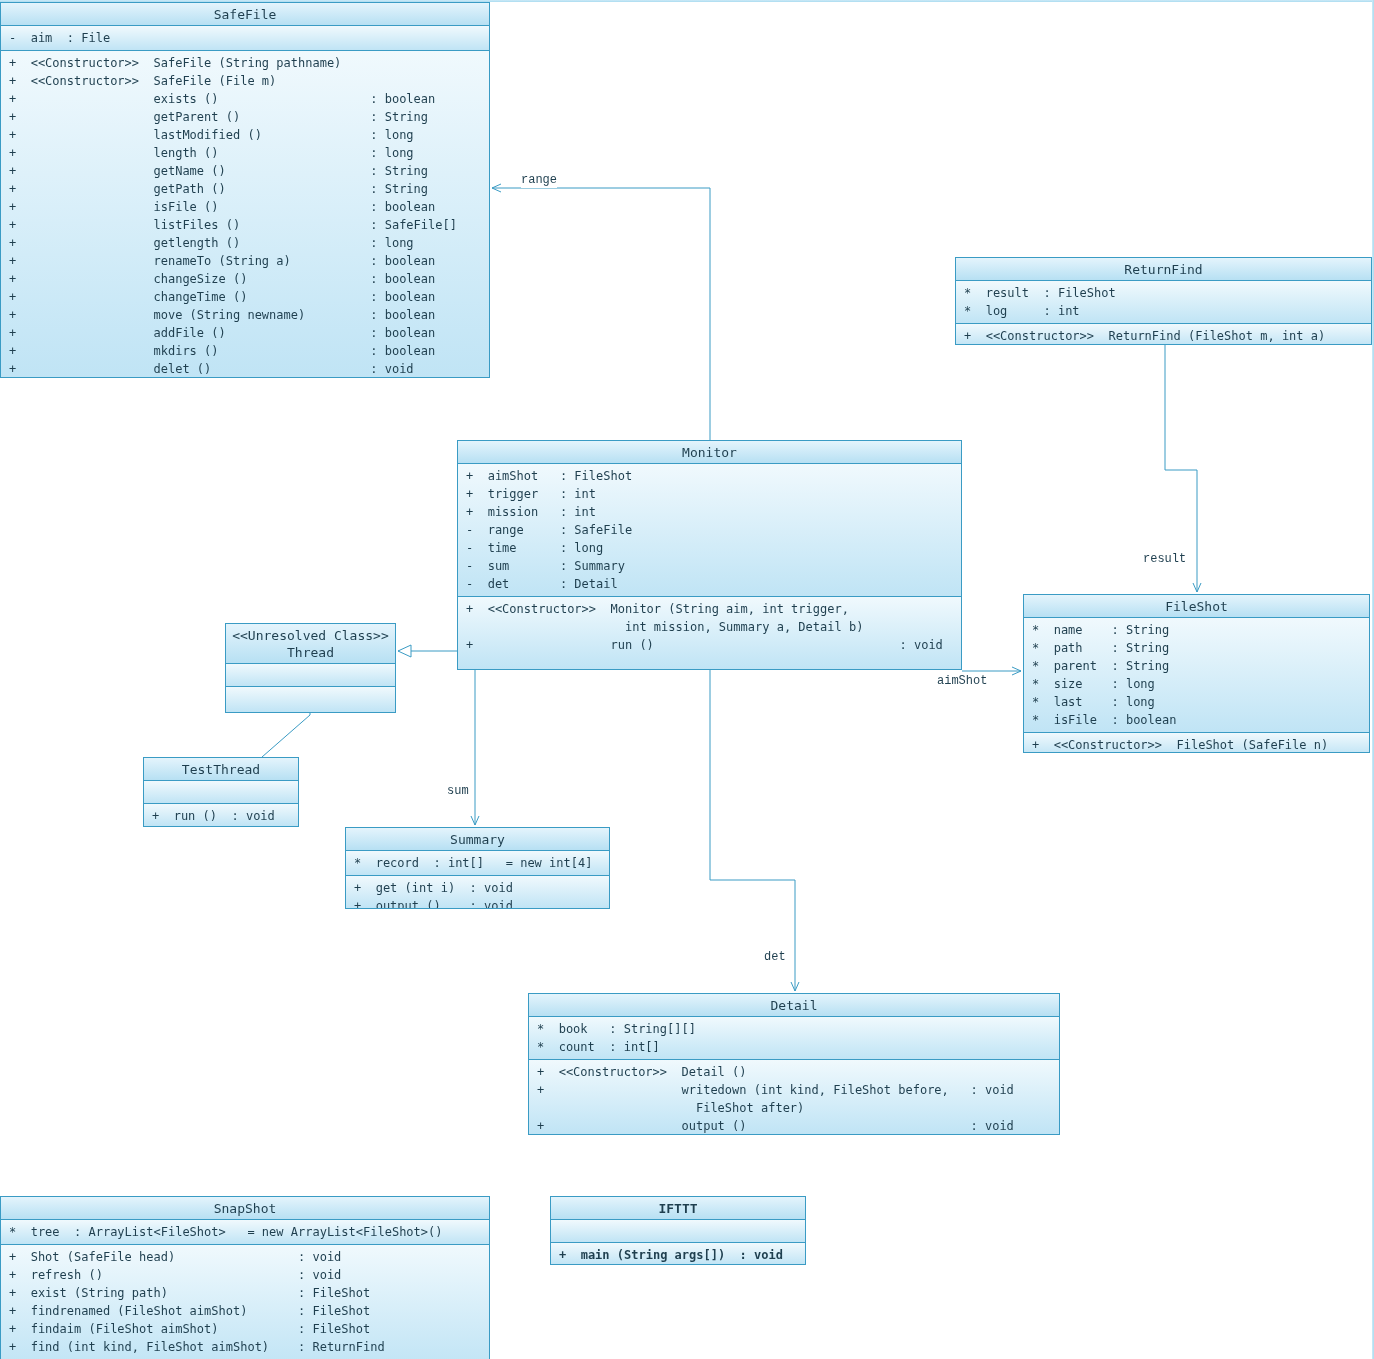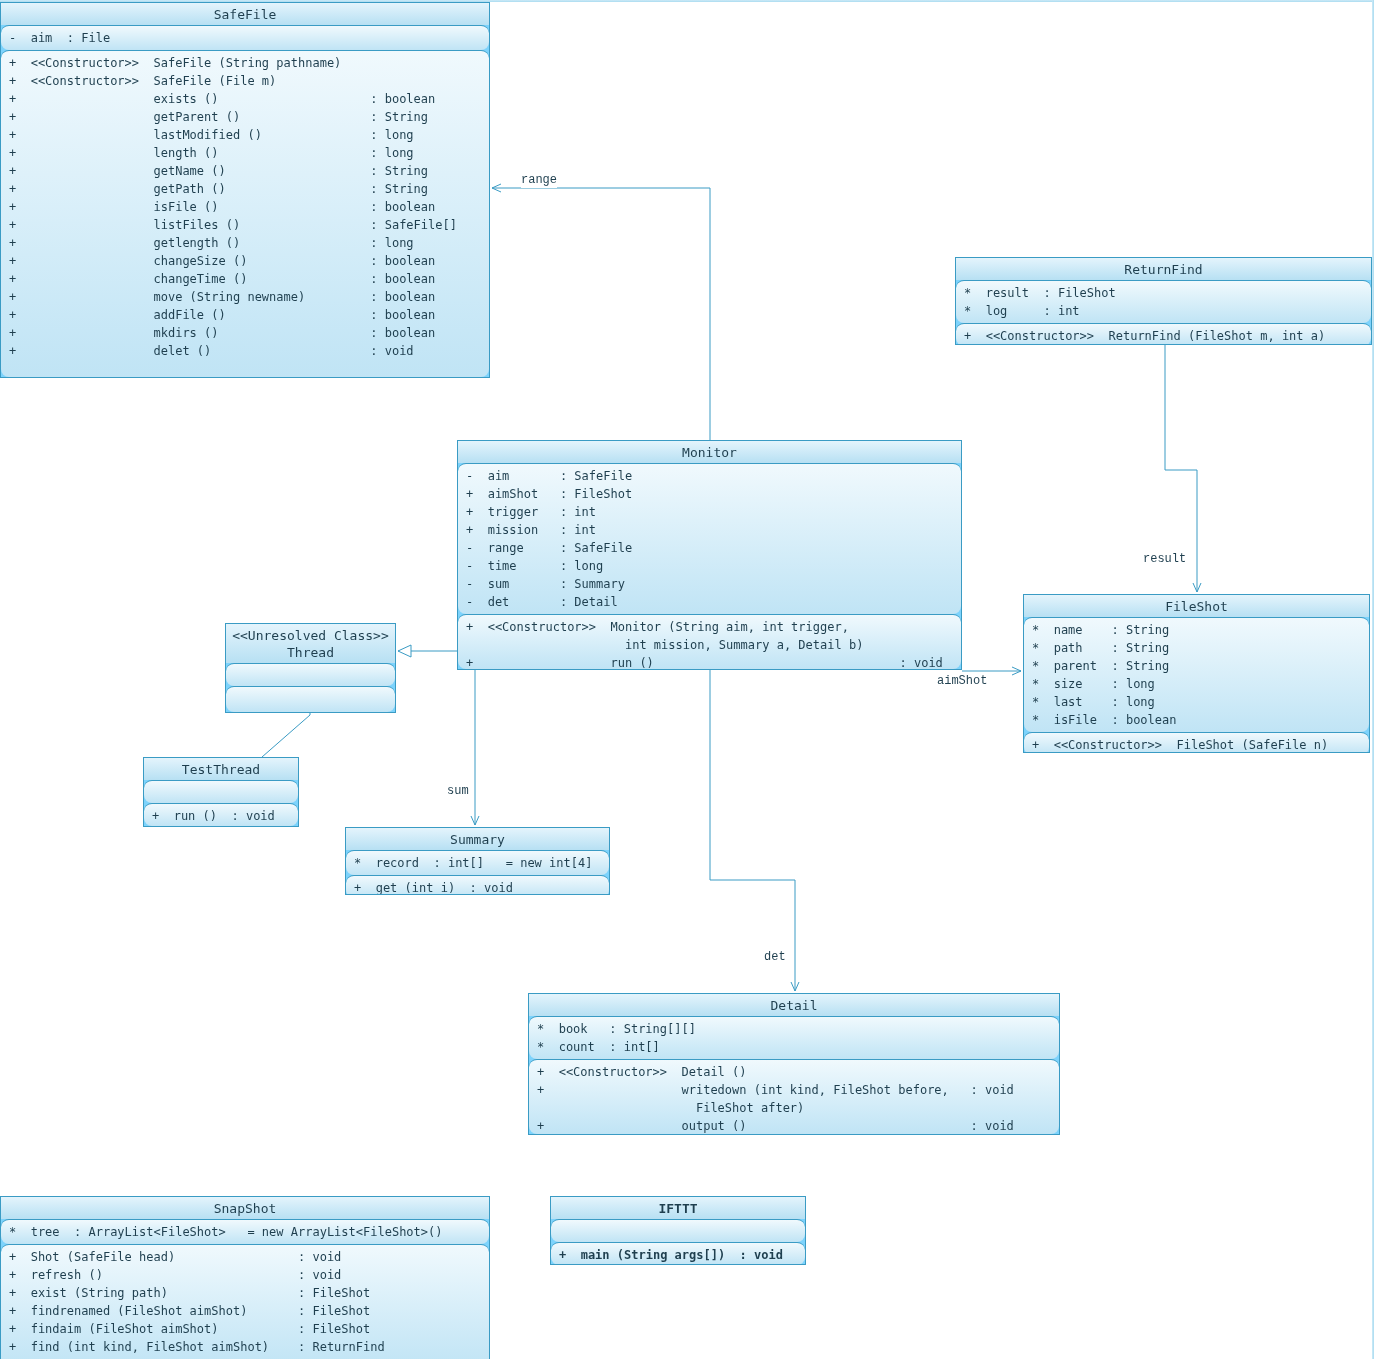--- a/index.html
+++ b/index.html
@@ -36,21 +36,20 @@
     line-height: 17px;
     padding: 3px 2px 2px 2px;
     background: linear-gradient(180deg, #e4f4fc 0%, #b7e0f3 100%);
   }
   .uml-section {
     flex: 0 0 auto;
     border-top: 1px solid #3a9bc4;
     padding: 3px 0;
     min-height: 16px;
     background: linear-gradient(180deg, #f0f9fd 0%, #c0e4f5 100%);
-    border-radius: 8px;
   }
   .uml-section.methods { flex: 1 1 auto; }
   .member {
     white-space: pre;
     font-size: 12px;
     line-height: 18px;
     padding: 0 8px;
   }
   svg.edges {
     position: absolute; left: 0; top: 0;
@@ -110,20 +109,21 @@
         <div class="member">+  &lt;&lt;Constructor&gt;&gt;  SafeFile (File m)</div>
         <div class="member">+                   exists ()                     : boolean</div>
         <div class="member">+                   getParent ()                  : String</div>
         <div class="member">+                   lastModified ()               : long</div>
         <div class="member">+                   length ()                     : long</div>
         <div class="member">+                   getName ()                    : String</div>
         <div class="member">+                   getPath ()                    : String</div>
         <div class="member">+                   isFile ()                     : boolean</div>
         <div class="member">+                   listFiles ()                  : SafeFile[]</div>
         <div class="member">+                   getlength ()                  : long</div>
+        <div class="member">+                   renameTo (String a)           : boolean</div>
         <div class="member">+                   changeSize ()                 : boolean</div>
         <div class="member">+                   changeTime ()                 : boolean</div>
         <div class="member">+                   move (String newname)         : boolean</div>
         <div class="member">+                   addFile ()                    : boolean</div>
         <div class="member">+                   mkdirs ()                     : boolean</div>
         <div class="member">+                   delet ()                      : void</div>
       </div>
   </div>
 
   <div class="uml-class" style="left:955px; top:257px; width:417px; height:88px;">
@@ -137,21 +137,20 @@
     <div class="uml-section methods">
         <div class="member">+  &lt;&lt;Constructor&gt;&gt;  ReturnFind (FileShot m, int a)</div>
       </div>
   </div>
 
   <div class="uml-class" style="left:457px; top:440px; width:505px; height:230px;">
     <div class="uml-title">
       <span>Monitor</span>
     </div>
     <div class="uml-section attrs">
-        <div class="member">-  aim       : SafeFile</div>
         <div class="member">+  aimShot   : FileShot</div>
         <div class="member">+  trigger   : int</div>
         <div class="member">+  mission   : int</div>
         <div class="member">-  range     : SafeFile</div>
         <div class="member">-  time      : long</div>
         <div class="member">-  sum       : Summary</div>
         <div class="member">-  det       : Detail</div>
       </div>
     <div class="uml-section methods">
         <div class="member">+  &lt;&lt;Constructor&gt;&gt;  Monitor (String aim, int trigger,</div>
@@ -172,21 +171,21 @@
   <div class="uml-class" style="left:143px; top:757px; width:156px; height:70px;">
     <div class="uml-title">
       <span>TestThread</span>
     </div>
     <div class="uml-section attrs"></div>
     <div class="uml-section methods">
         <div class="member">+  run ()  : void</div>
       </div>
   </div>
 
-  <div class="uml-class" style="left:345px; top:827px; width:265px; height:68px;">
+  <div class="uml-class" style="left:345px; top:827px; width:265px; height:82px;">
     <div class="uml-title">
       <span>Summary</span>
     </div>
     <div class="uml-section attrs">
         <div class="member">*  record  : int[]   = new int[4]</div>
       </div>
     <div class="uml-section methods">
         <div class="member">+  get (int i)  : void</div>
         <div class="member">+  output ()    : void</div>
       </div>

